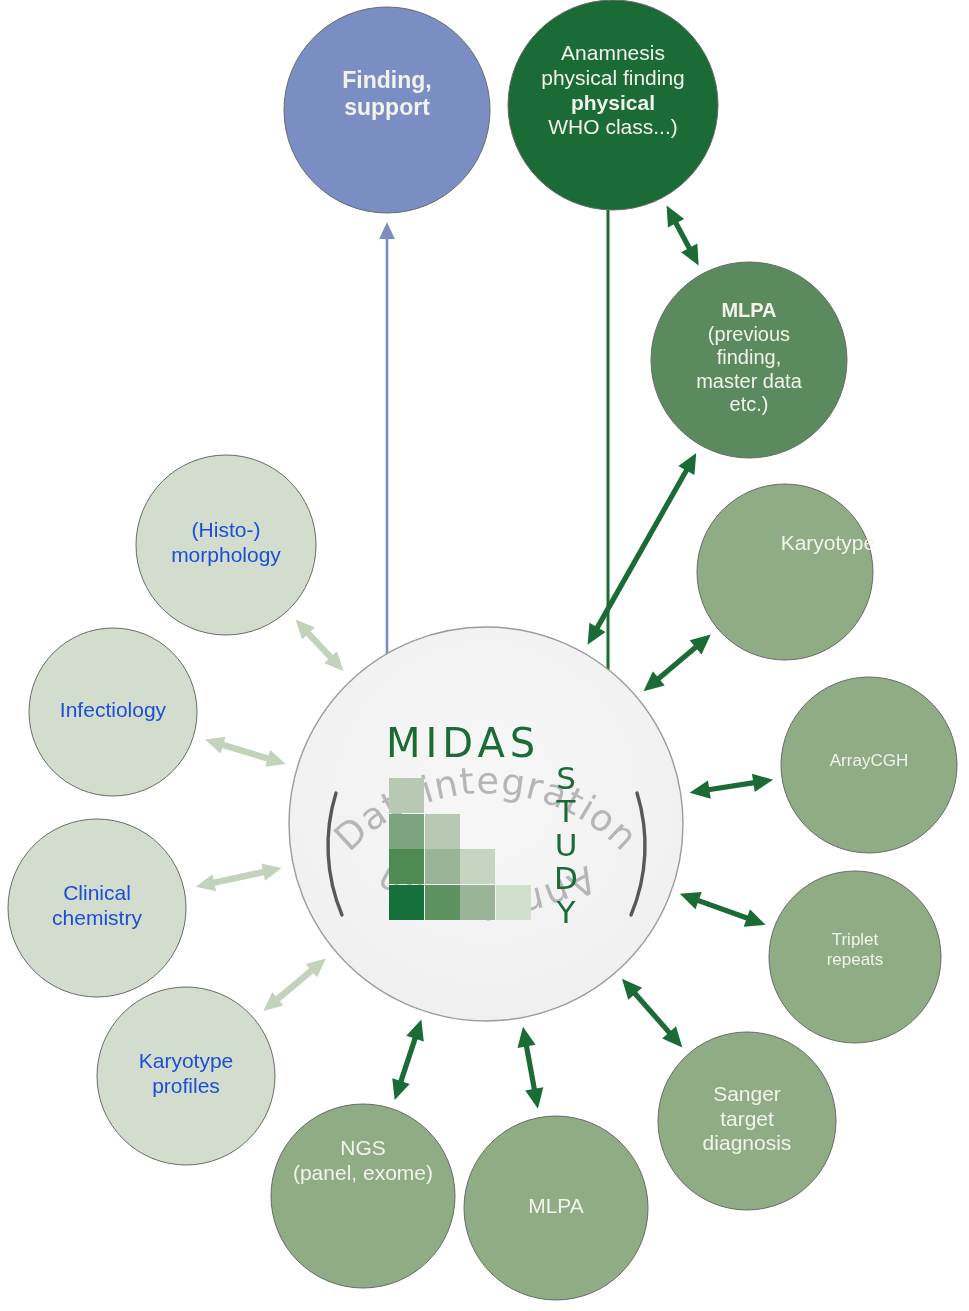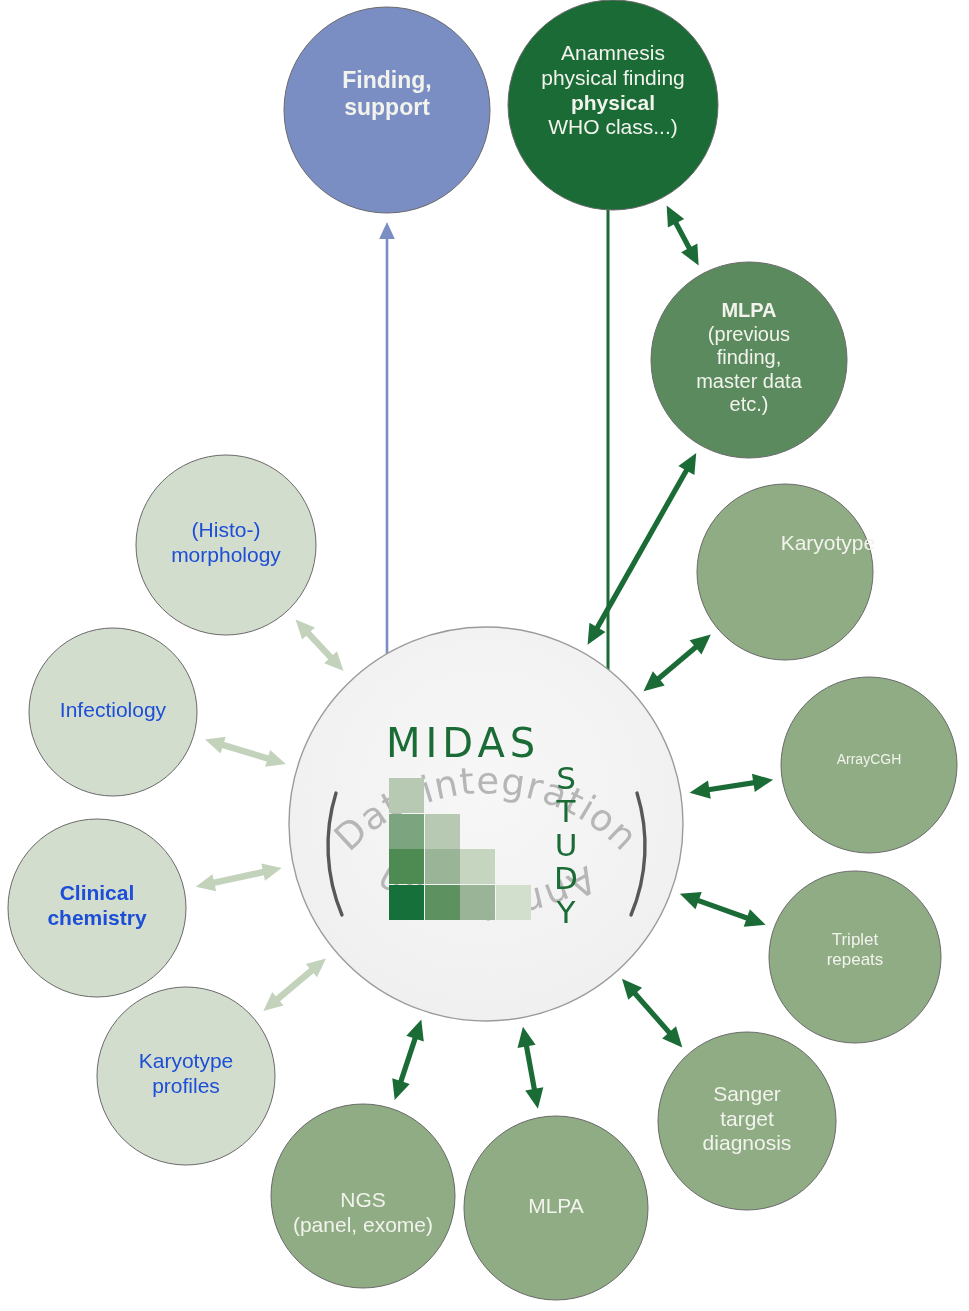--- a/index.html
+++ b/index.html
@@ -147,44 +147,44 @@
       <div class="node-label lbl-white" style="left: 648.55px; width: 200.9px; font-size: 20px; top: 299px;">
         <div class="b">MLPA</div>
         <div>(previous</div>
         <div>finding,</div>
         <div>master data</div>
         <div>etc.)</div>
       </div>
       <div class="node-label lbl-white" style="left: 694.8px; width: 180.4px; font-size: 21px; top: 531px; text-align: right;">
         <div>Karyotype</div>
       </div>
-      <div class="node-label lbl-white" style="left: 778.8px; width: 180.4px; font-size: 14px; top: 750.61px;">
+      <div class="node-label lbl-white" style="left: 778.8px; width: 180.4px; font-size: 17px; top: 750.61px;">
         <div>ArrayCGH</div>
       </div>
       <div class="node-label lbl-white" style="left: 766.85px; width: 176.3px; font-size: 17px; top: 930.22px;">
         <div>Triplet</div>
         <div>repeats</div>
       </div>
       <div class="node-label lbl-white" style="left: 655.775px; width: 182.45px; font-size: 21px; top: 1081.83px;">
         <div>Sanger</div>
         <div>target</div>
         <div>diagnosis</div>
       </div>
       <div class="node-label lbl-white" style="left: 461.7px; width: 188.6px; font-size: 21px; top: 1193.61px;">
         <div>MLPA</div>
       </div>
-      <div class="node-label lbl-white" style="left: 268.7px; width: 188.6px; font-size: 21px; top: 1188px;">
+      <div class="node-label lbl-white" style="left: 268.7px; width: 188.6px; font-size: 21px; top: 1136px;">
         <div>NGS</div>
         <div>(panel, exome)</div>
       </div>
       <div class="node-label lbl-dark" style="left: 94.775px; width: 182.45px; font-size: 21px; top: 1049.22px;">
         <div>Karyotype</div>
         <div>profiles</div>
       </div>
-      <div class="node-label lbl-dark" style="left: 5.775px; width: 182.45px; font-size: 21px; top: 881.22px; font-weight: bold;">
+      <div class="node-label lbl-dark" style="left: 5.775px; width: 182.45px; font-size: 21px; top: 881.22px;">
         <div>Clinical</div>
         <div>chemistry</div>
       </div>
       <div class="node-label lbl-dark" style="left: 26.9px; width: 172.2px; font-size: 21px; top: 697.61px;">
         <div>Infectiology</div>
       </div>
       <div class="node-label lbl-dark" style="left: 133.75px; width: 184.5px; font-size: 21px; top: 518.22px;">
         <div>(Histo-)</div>
         <div>morphology</div>
       </div>

